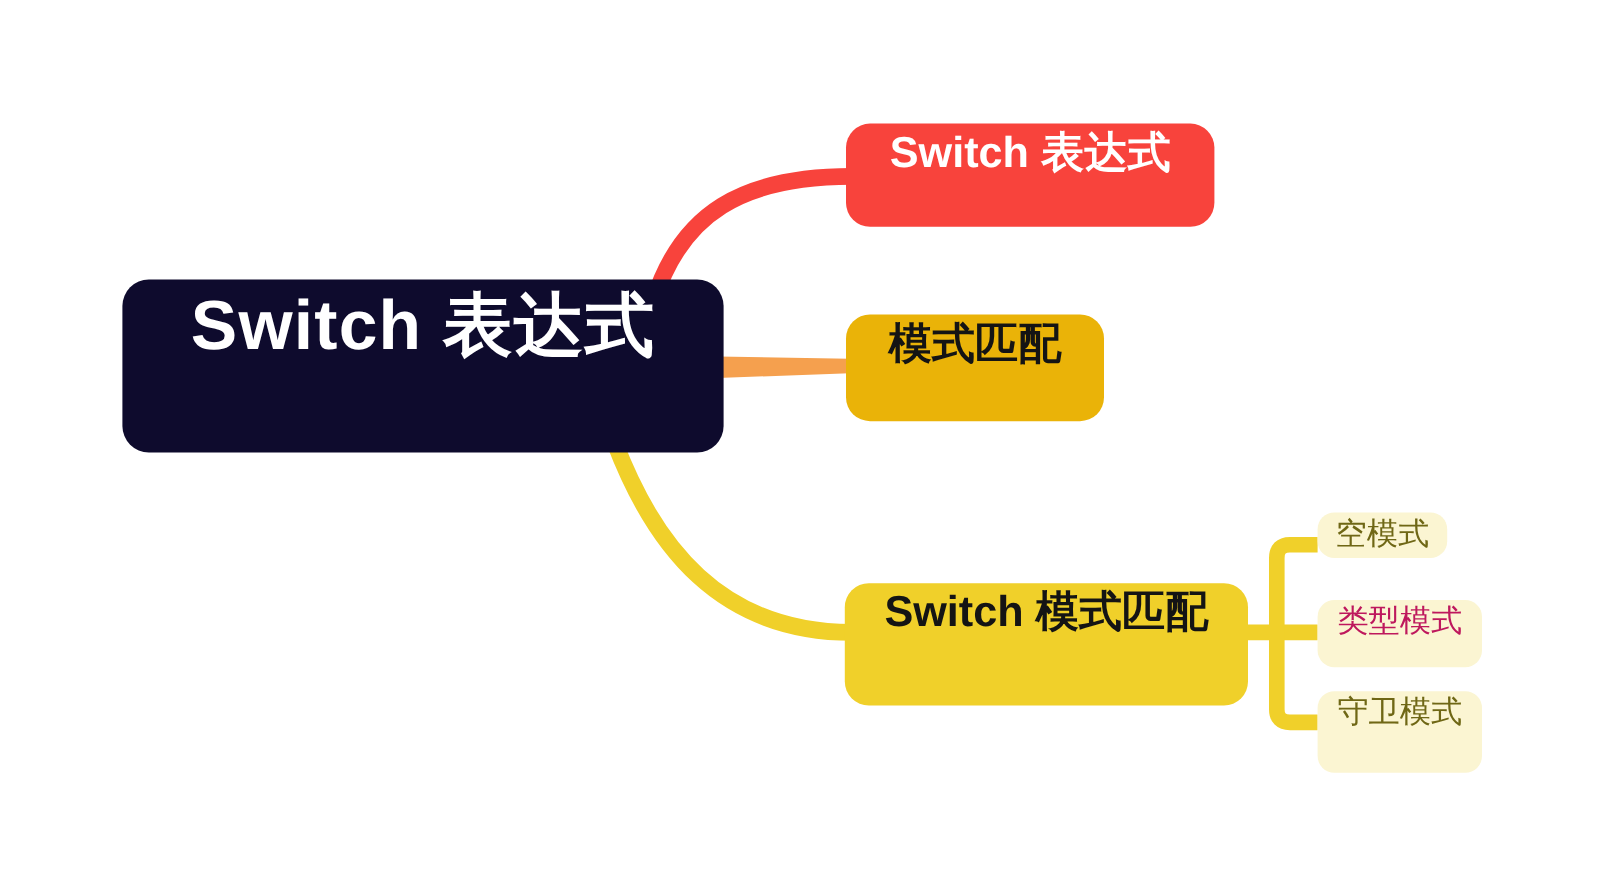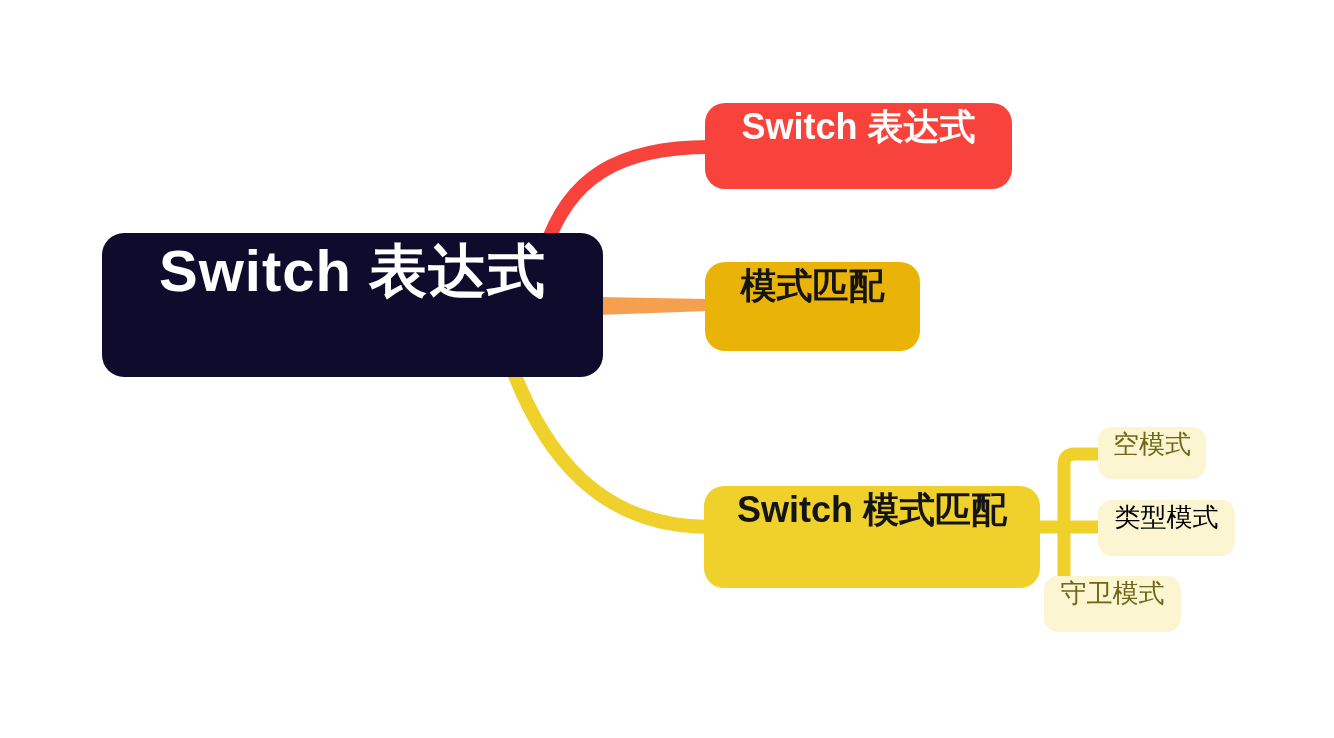--- a/index.html
+++ b/index.html
@@ -42,23 +42,23 @@
     font-weight: bold;
   }
   .node-branch-1 { left: 705px; top: 103px; width: 307px; height: 86px; }
   .node-branch-2 { left: 705px; top: 262px; width: 215px; height: 89px; }
   .node-branch-3 { left: 704px; top: 486px; width: 336px; height: 102px; }
   .node-leaf {
     border-radius: 14px;
     font-size: 26px;
     font-weight: 500;
   }
-  .node-leaf-1 { left: 1098px; top: 427px; width: 108px; height: 52px; }
+  .node-leaf-1 { left: 1098px; top: 427px; width: 108px; height: 38px; }
   .node-leaf-2 { left: 1098px; top: 500px; width: 137px; height: 56px; }
-  .node-leaf-3 { left: 1044px; top: 576px; width: 137px; height: 56px; }
+  .node-leaf-3 { left: 1098px; top: 576px; width: 137px; height: 68px; }
 </style>
 </head>
 <body>
 
 <div class="canvas" style="background: rgb(255, 255, 255);">
 
   <svg class="edges" width="1334" height="738" viewBox="0 0 1334 738">
 
     <path d="M 545 250 C 568 178, 618 147, 710 147" fill="none" stroke-width="14" stroke-linecap="round" stroke="#f8433c"></path>
 
@@ -84,21 +84,21 @@
   </div>
 
   <div class="node node-branch node-branch-3" style="background-color: rgb(240, 208, 42); color: rgb(20, 20, 20);">
     <span>Switch 模式匹配</span>
   </div>
 
   <div class="node node-leaf node-leaf-1" style="background-color: rgb(251, 245, 210); color: rgb(111, 103, 21);">
     <span>空模式</span>
   </div>
 
-  <div class="node node-leaf node-leaf-2" style="background-color: rgb(251, 245, 210); color: #000000;">
+  <div class="node node-leaf node-leaf-2" style="background-color: rgb(251, 245, 210); color: #be185d;">
     <span>类型模式</span>
   </div>
 
   <div class="node node-leaf node-leaf-3" style="background-color: rgb(251, 245, 210); color: rgb(111, 103, 21);">
     <span>守卫模式</span>
   </div>
 
 </div>
 
 </body></html>

